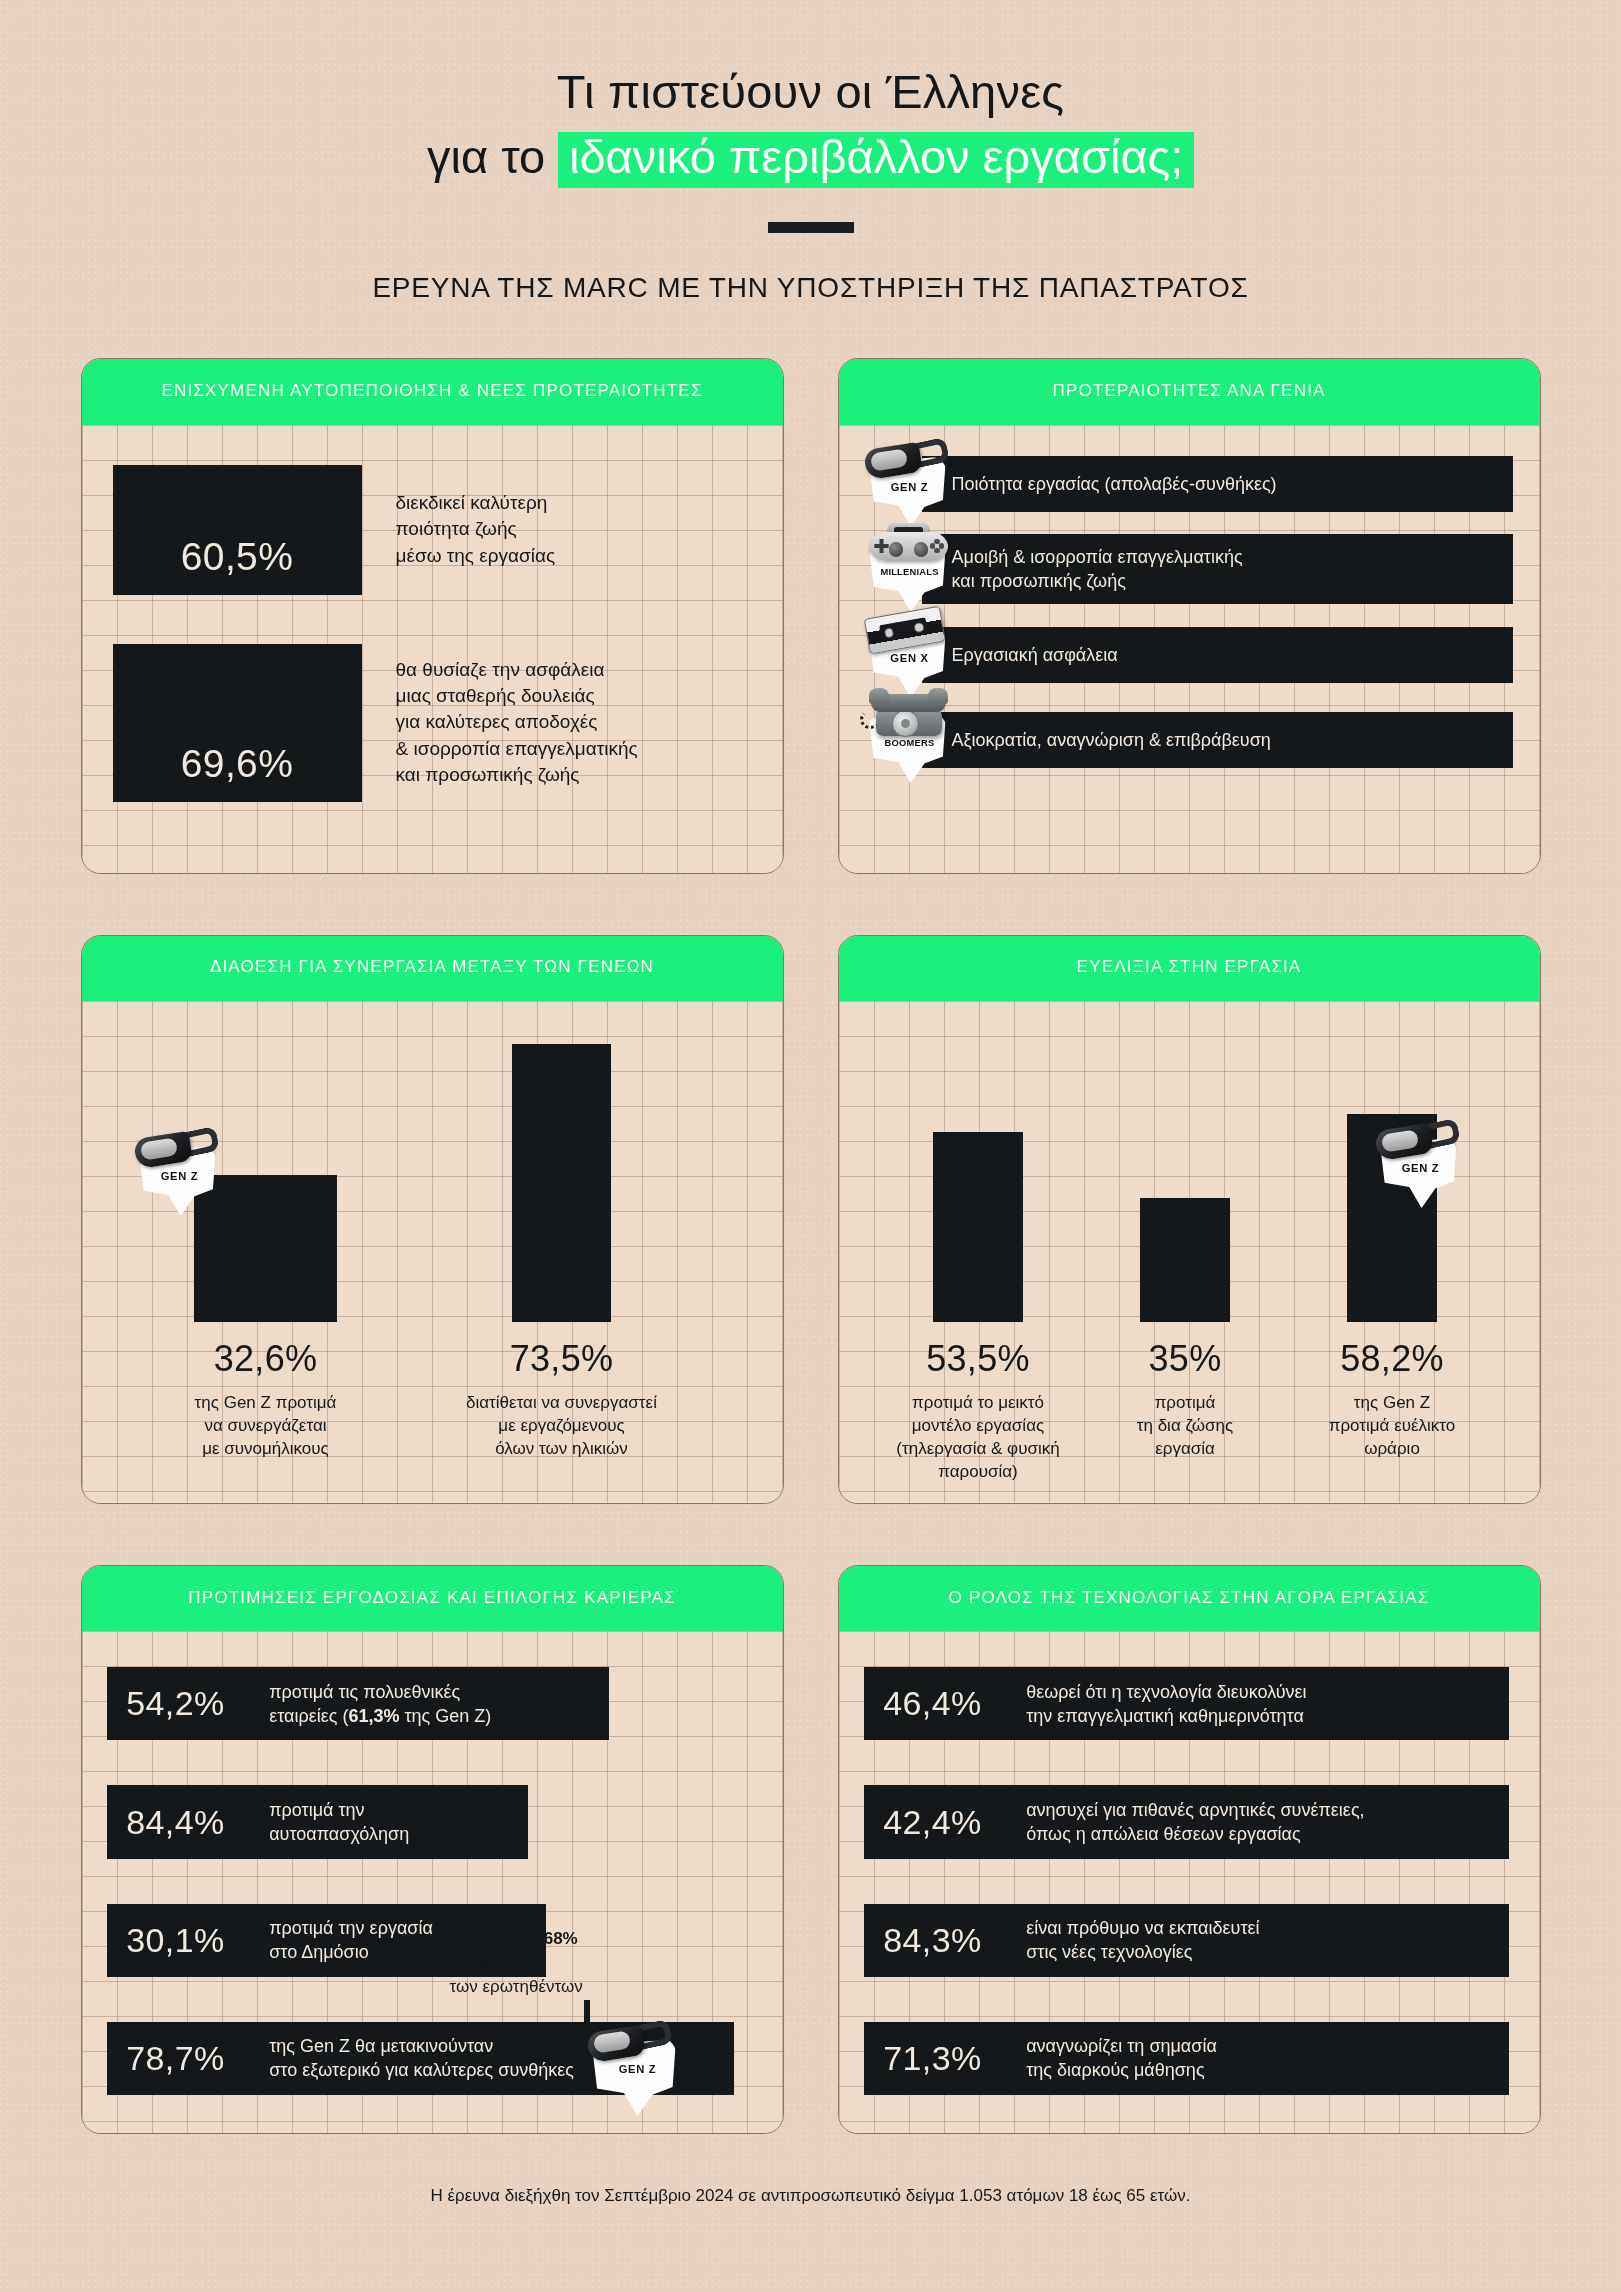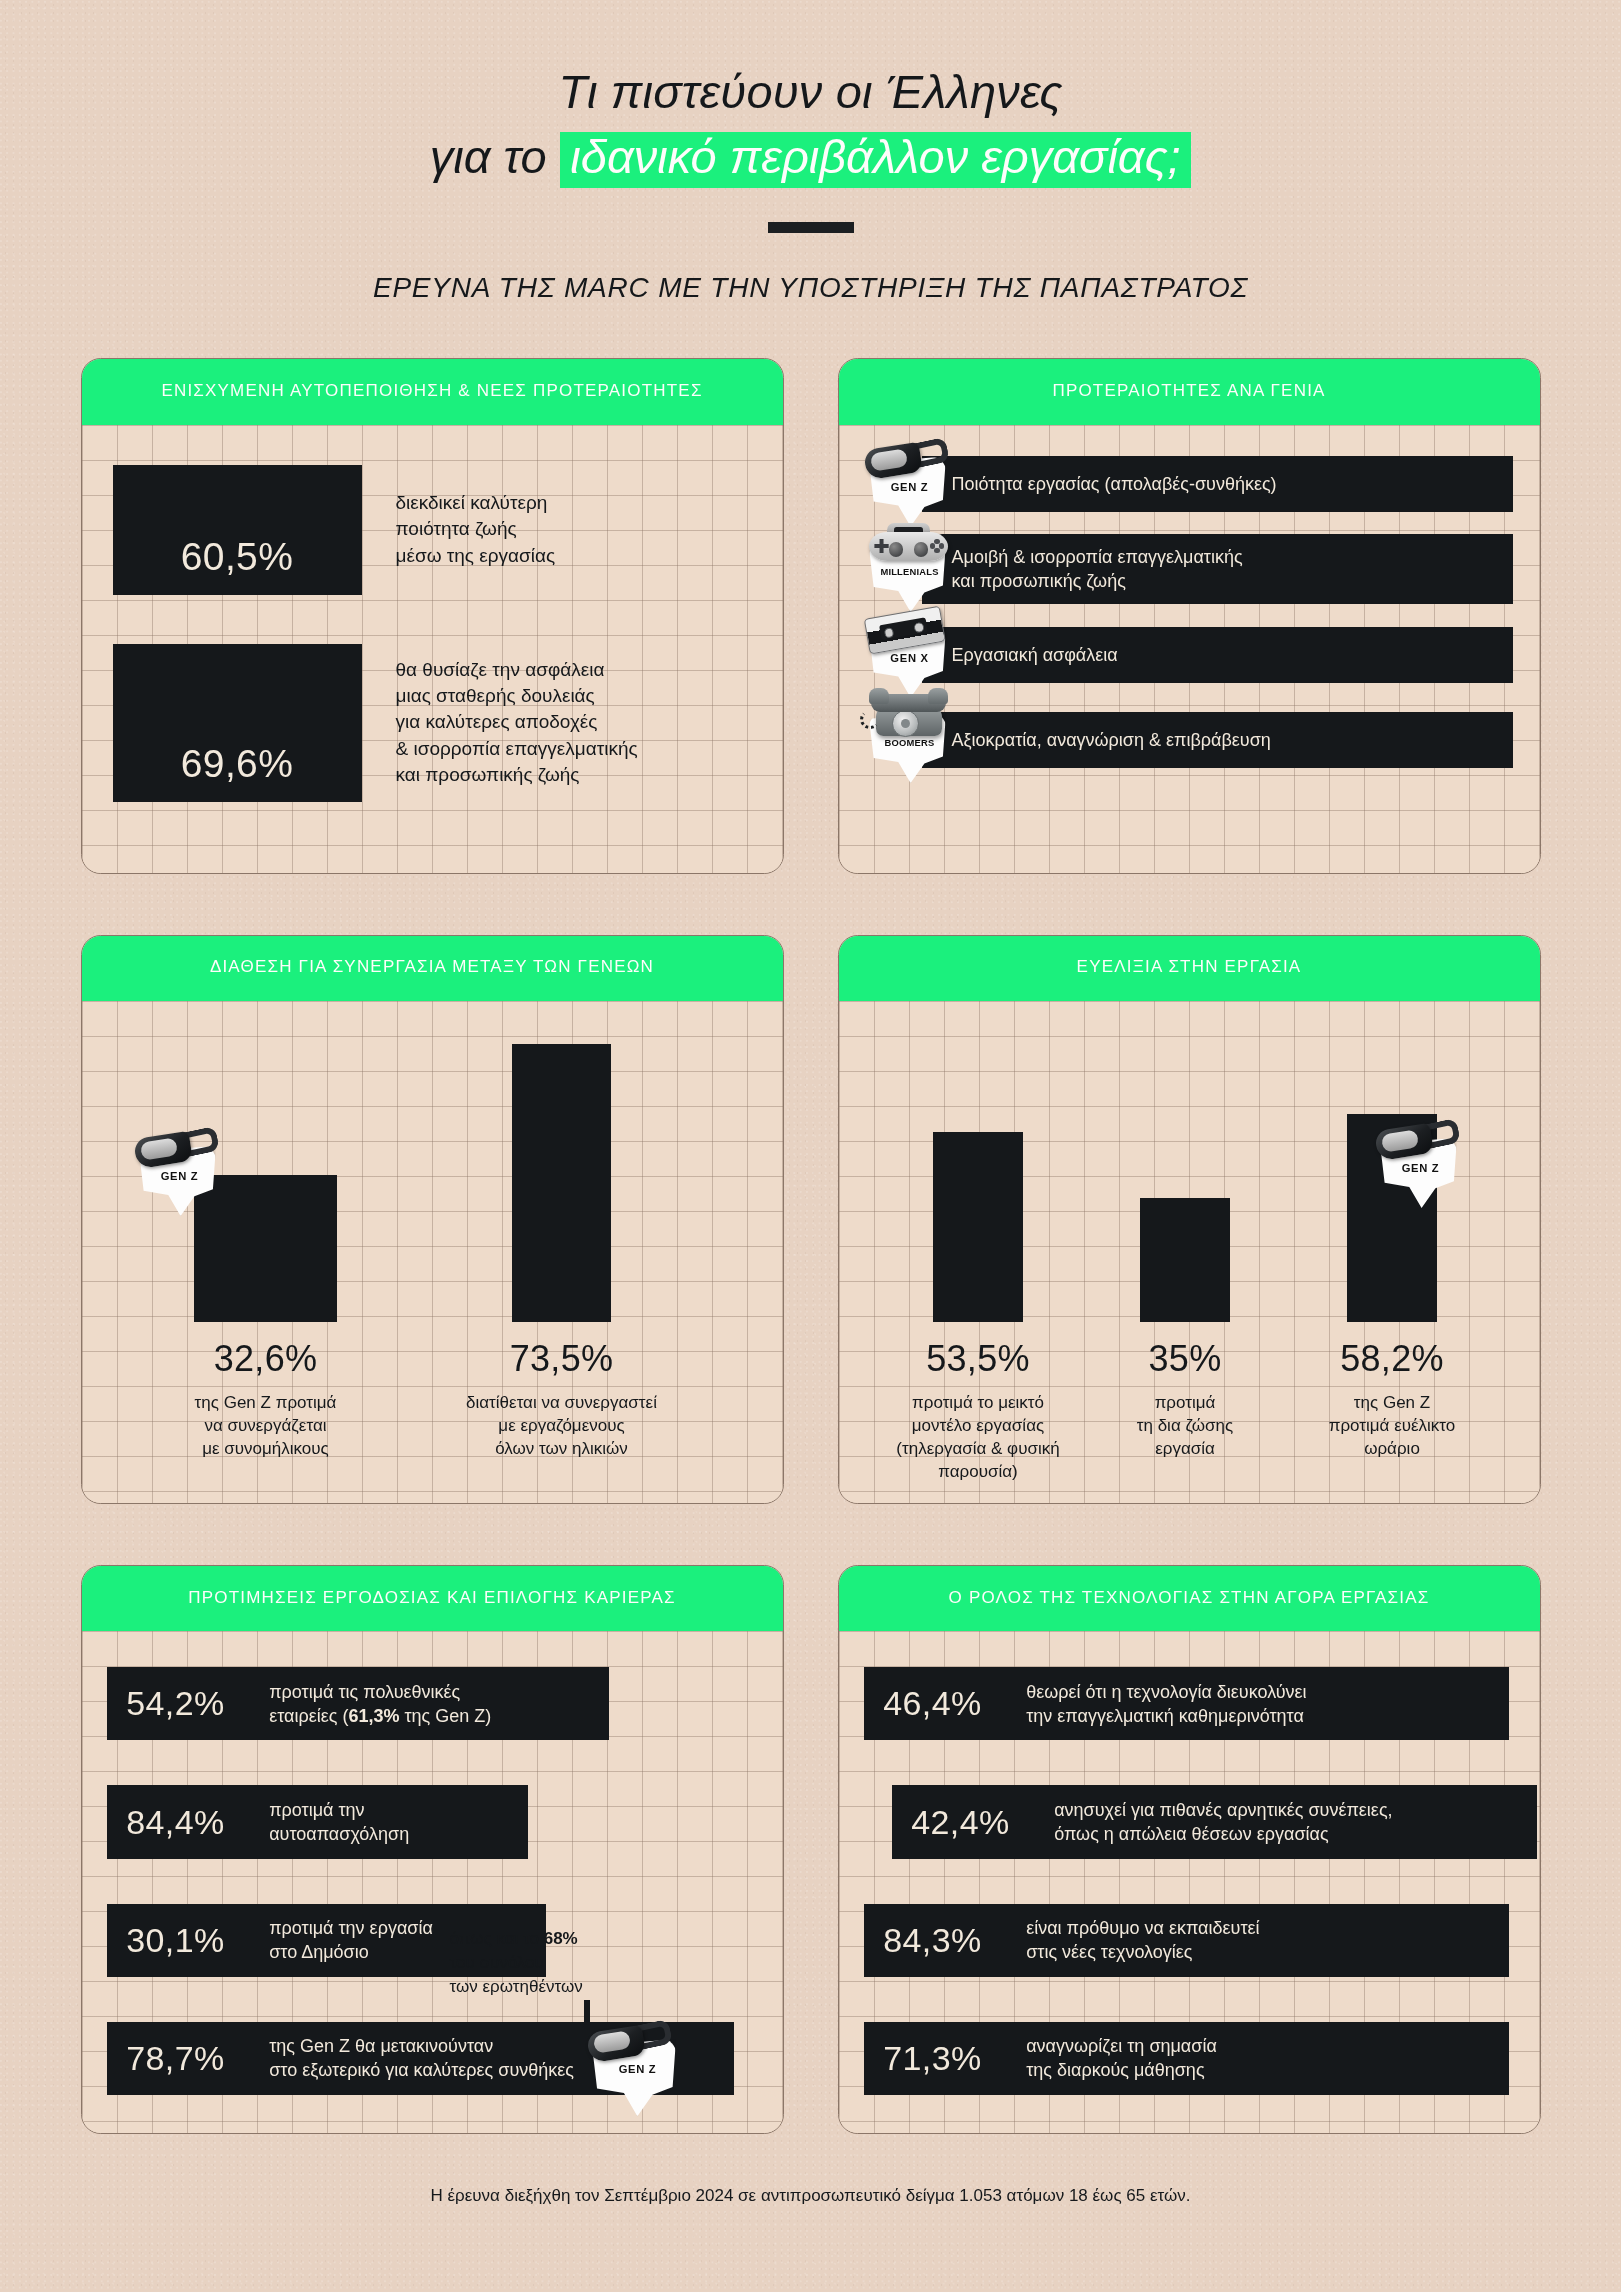--- a/index.html
+++ b/index.html
@@ -27,21 +27,21 @@
       radial-gradient(circle at 71% 63%, rgba(140,105,85,.16) 0 0.9px, transparent 0.9px),
       radial-gradient(circle at 42% 88%, rgba(255,255,255,.28) 0 0.9px, transparent 0.9px);
     background-size: 6.3px 6.3px, 8px 8px, 9.9px 9.9px;
     opacity: .55;
     z-index: 0;
   }
 
   .page { position: relative; z-index: 1; width: 1621px; height: 2293px; }
 
   
-  .header { padding-top: 63px; text-align: center; font-style: italic; }
+  .header { padding-top: 63px; text-align: center; }
 
   .title-l1 {
     font-size: 47px;
     color: #15181b;
     letter-spacing: 0.2px;
     line-height: 1.24;
     font-weight: 400;
   }
   .title-l2 {
     font-size: 47px;
@@ -668,21 +668,21 @@
       <div class="card-head">Ο ΡΟΛΟΣ ΤΗΣ ΤΕΧΝΟΛΟΓΙΑΣ
 ΣΤΗΝ ΑΓΟΡΑ ΕΡΓΑΣΙΑΣ</div>
       <div class="card-body sbar-body">
 
         <div class="sbar" style="width:645px;">
           <span class="pct">46,4%</span>
           <span class="txt">θεωρεί ότι η τεχνολογία διευκολύνει
 την επαγγελματική καθημερινότητα</span>
         </div>
 
-        <div class="sbar" style="width:645px;margin-top:45px;margin-left:28px;">
+        <div class="sbar" style="width:645px;margin-top:45px;">
           <span class="pct">42,4%</span>
           <span class="txt">ανησυχεί για πιθανές αρνητικές συνέπειες,
 όπως η απώλεια θέσεων εργασίας</span>
         </div>
 
         <div class="sbar" style="width:645px;margin-top:45px;">
           <span class="pct">84,3%</span>
           <span class="txt">είναι πρόθυμο να εκπαιδευτεί
 στις νέες τεχνολογίες</span>
         </div>

